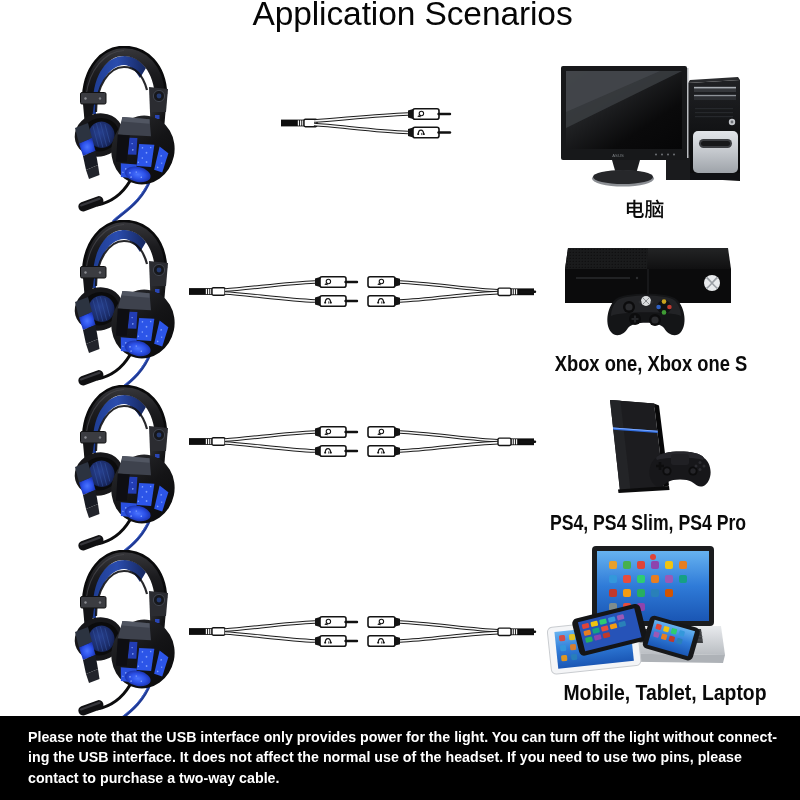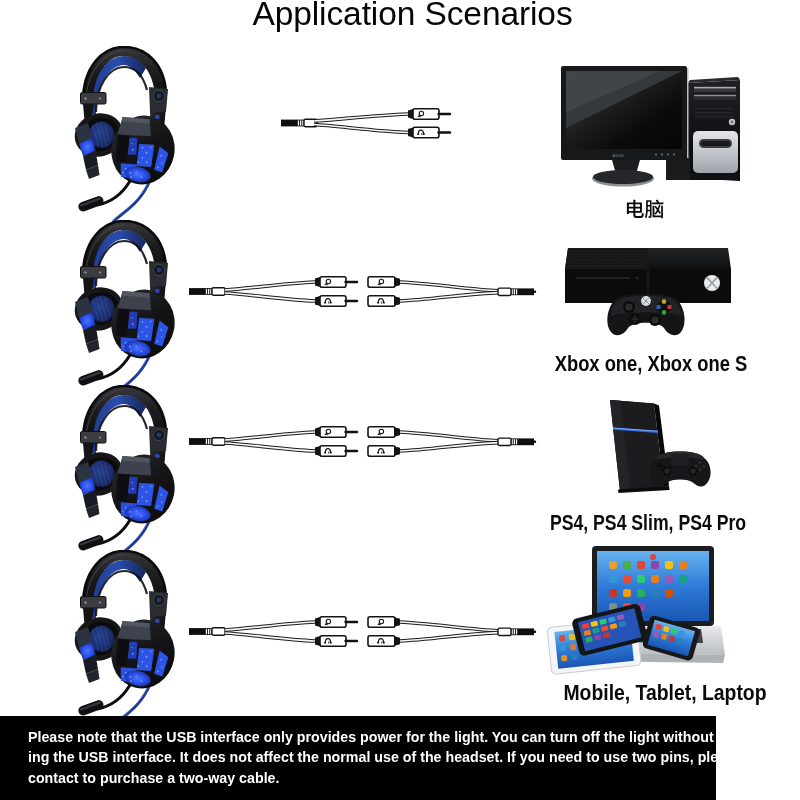--- a/index.html
+++ b/index.html
@@ -6,21 +6,21 @@
   body{width:800px;height:800px;position:relative;background:#ffffff;overflow:hidden;
        font-family:"Liberation Sans",sans-serif;}
   .abs{position:absolute;}
   #title{left:212px;top:-2.9px;width:401px;text-align:center;font-size:33.5px;line-height:1;
          color:#060606;white-space:nowrap;letter-spacing:-0.1px;}
   .dev-label{font-weight:bold;font-size:22.5px;line-height:1;color:#0a0a0a;text-align:center;
              width:420px;white-space:nowrap;}
   #label-xbox{left:440.5px;top:353.4px;transform:scaleX(0.815);}
   #label-ps4{left:438px;top:511.5px;transform:scaleX(0.784);}
   #label-mobile{left:454.6px;top:681.6px;transform:scaleX(0.861);}
-  #footer{left:0;top:716px;width:716px;height:84px;background:#000000;}
+  #footer{left:0;top:716px;width:800px;height:84px;background:#000000;}
   #footer .ftext{position:absolute;left:28px;top:11px;color:#ffffff;font-weight:bold;
                  font-size:15.5px;line-height:20.3px;white-space:nowrap;
                  transform:scaleX(0.918);transform-origin:0 0;}
   .sr{position:absolute;width:1px;height:1px;overflow:hidden;clip:rect(0 0 0 0);}
 </style>
 </head>
 <body>
 
 <svg width="0" height="0" style="position:absolute" aria-hidden="true">
 <defs>

